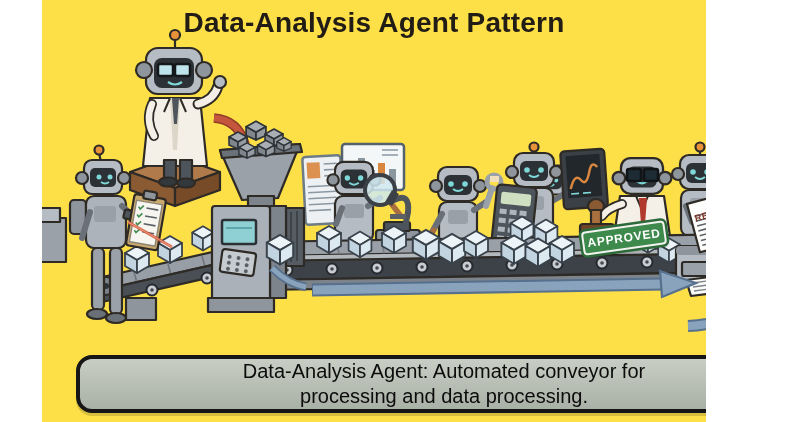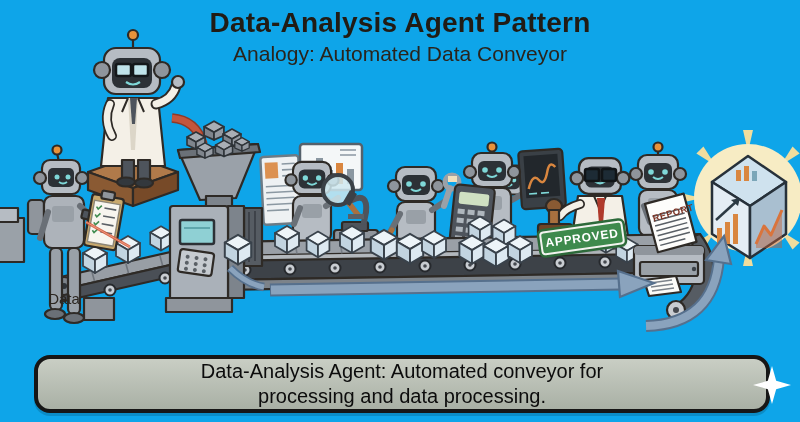--- a/index.html
+++ b/index.html
@@ -1,19 +1,20 @@
 <!DOCTYPE html>
 <html><head>
 <meta charset="utf-8">
 <style>
   html,body { margin:0; padding:0; }
   .canvas {
-    position:relative; width:800px; height:422px;
-    background:#0ea5e9; overflow:hidden;
+    position:relative; width:664px; height:422px;
+    background:#fde047; overflow:hidden;
     font-family:"Liberation Sans", sans-serif;
+    margin-left:42px;
   }
   svg.scene { position:absolute; left:0; top:0; width:800px; height:422px; }
   .o { stroke:#2e2a26; stroke-width:2.2; stroke-linejoin:round; stroke-linecap:round; }
   .title {
     position:absolute; top:7px; left:0; right:0; text-align:center;
     font-size:28px; font-weight:bold; color:#211c15; letter-spacing:.2px;
   }
   .subtitle {
     position:absolute; top:42px; left:0; right:0; text-align:center;
     font-size:21px; font-weight:400; color:#2a241c;
@@ -416,24 +417,22 @@
     <polygon points="618,271 654,283 620,297" fill="#8aa3bd" stroke="#56708d" stroke-width="2.2"></polygon>
   </g>
   <g>
     <path d="M646,326 Q714,324 719,258" stroke="#56708d" stroke-width="12" fill="none"></path>
     <path d="M646,326 Q714,324 719,258" stroke="#8aa3bd" stroke-width="8" fill="none"></path>
     <polygon points="706,260 724,236 731,264" fill="#8aa3bd" stroke="#56708d" stroke-width="2.2"></polygon>
   </g>
 </svg>
 
   <div class="title">Data-Analysis Agent Pattern</div>
-  <div class="subtitle">Analogy: Automated Data Conveyor</div>
 
   <div class="incoming">
-    <span>Data</span>
   </div>
 
   <div class="approved">APPROVED</div>
   <div class="report-text">REPORT</div>
 
   <div class="caption">
     <div>Data-Analysis Agent: Automated conveyor for</div>
     <div>processing and data processing.</div>
   </div>
   <div class="sparkle"></div>

